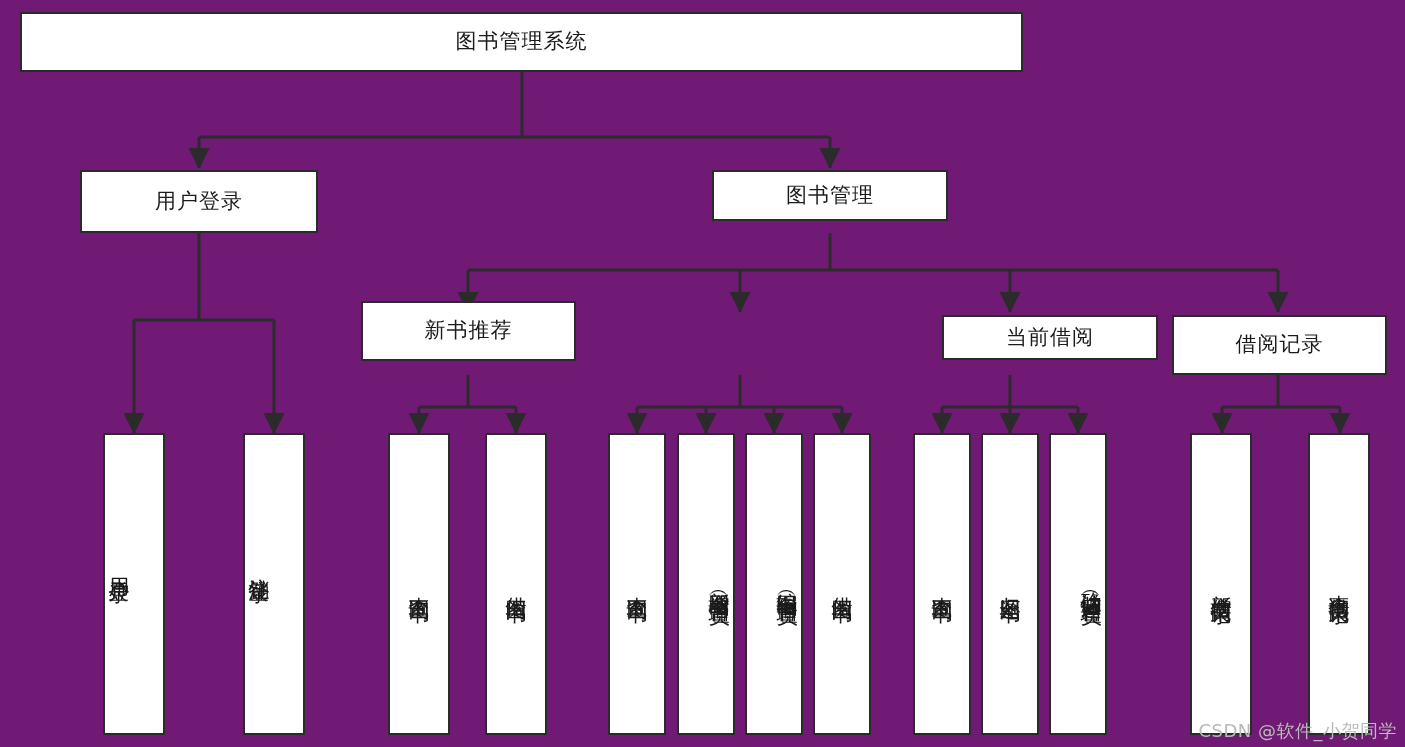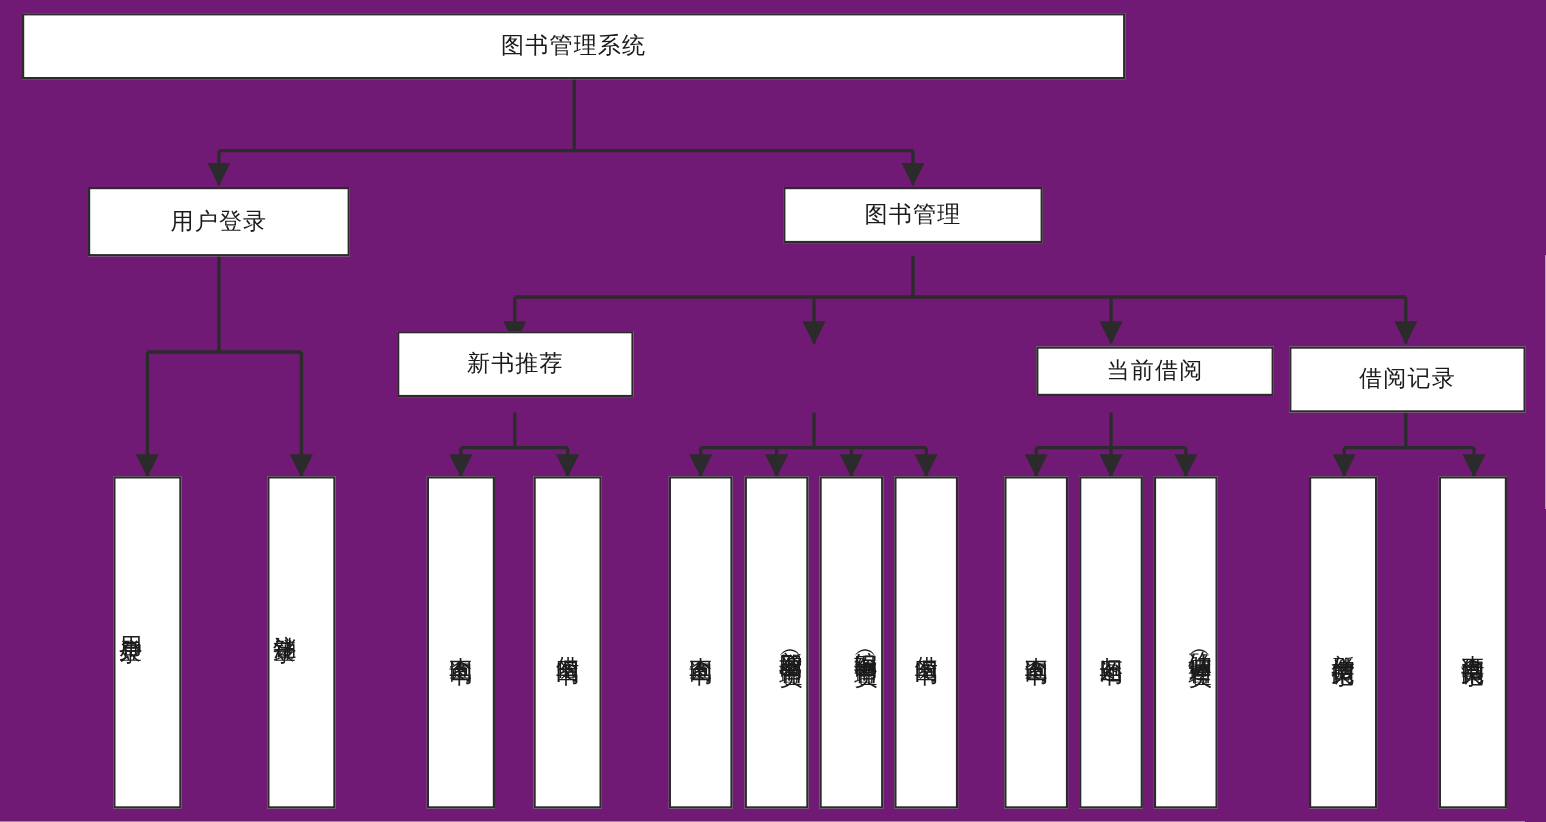--- a/index.html
+++ b/index.html
@@ -142,13 +142,14 @@
   <div class="node vert" style="left:745px; top:433px; width:58px; height:302px;">编辑图书（管理员）</div>
   <div class="node vert mid" style="left:813px; top:433px; width:58px; height:302px;">借阅图书</div>
 
   <div class="node vert mid" style="left:913px; top:433px; width:58px; height:302px;">查询图书</div>
   <div class="node vert mid" style="left:981px; top:433px; width:58px; height:302px;">归还图书</div>
   <div class="node vert" style="left:1049px; top:433px; width:58px; height:302px;">确认归还（管理员）</div>
 
   <div class="node vert mid" style="left:1190px; top:433px; width:62px; height:302px;">新增借阅记录</div>
   <div class="node vert mid" style="left:1308px; top:433px; width:62px; height:302px;">查询借阅记录</div>
 
+  <div class="watermark">CSDN @软件_小贺同学</div>
 </div>
 
 </body></html>

